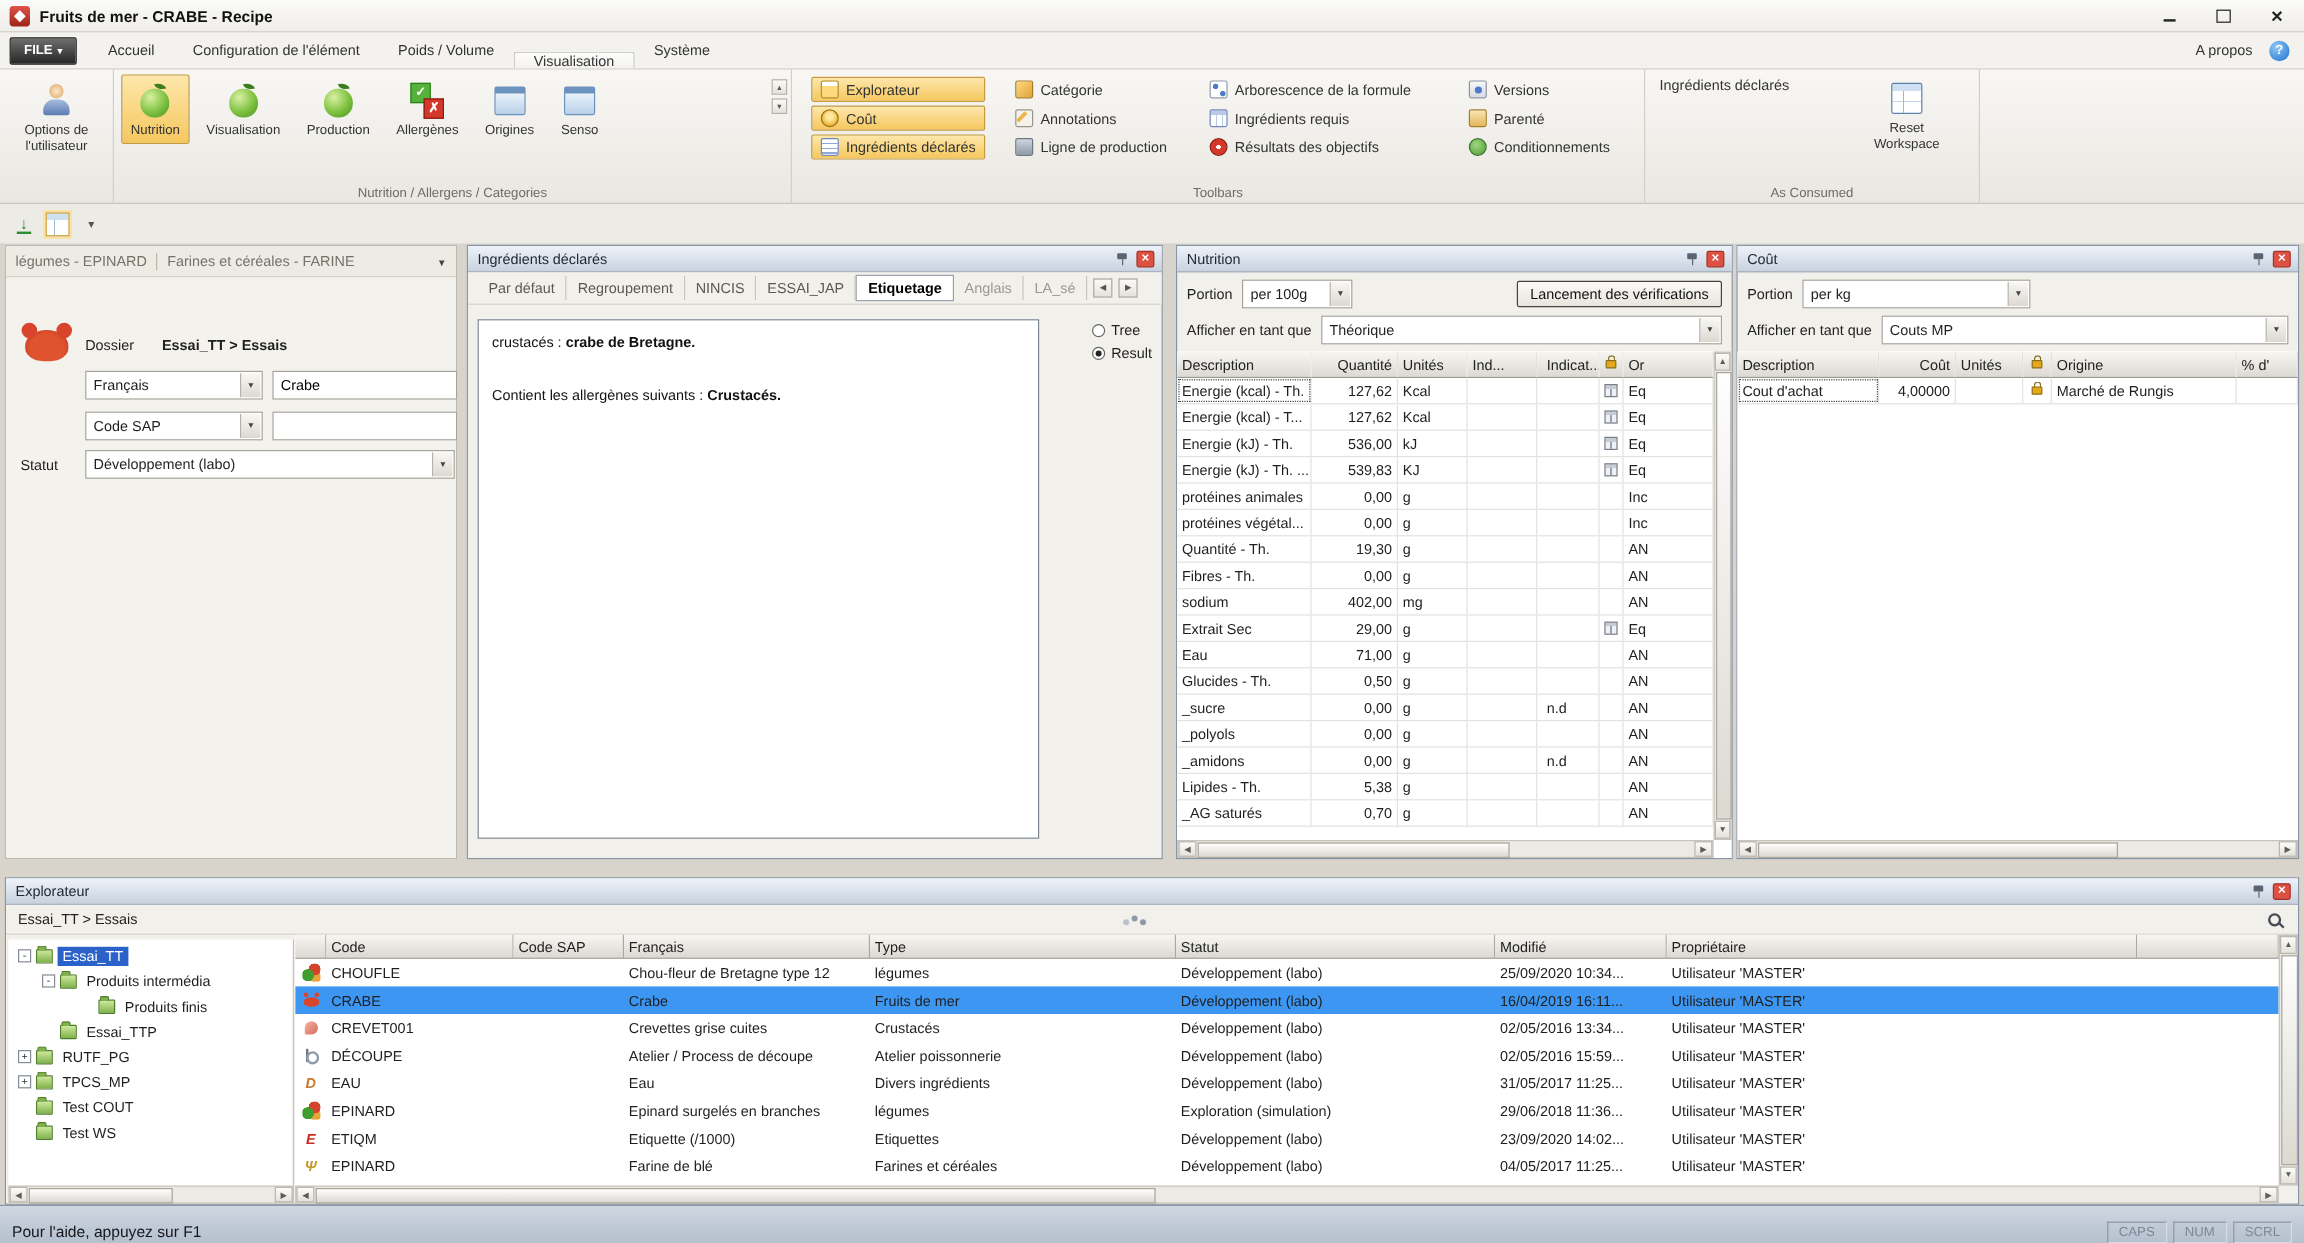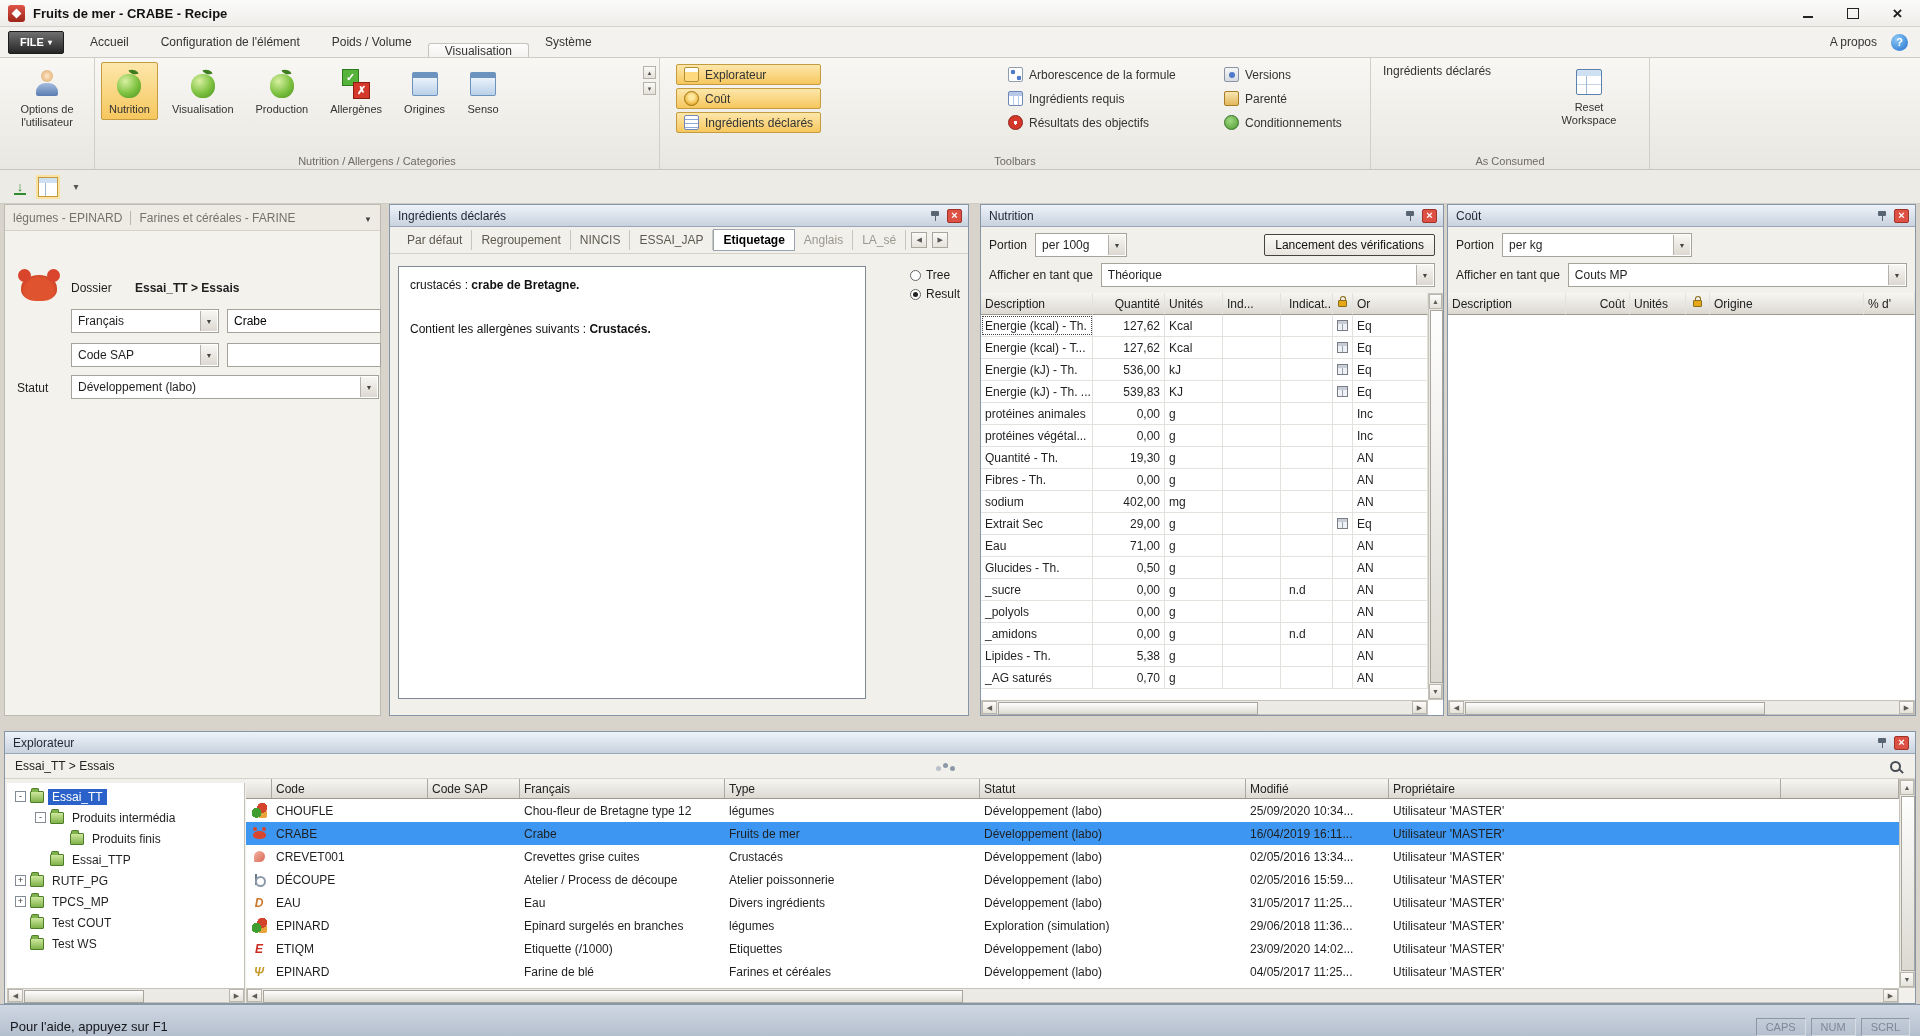--- a/index.html
+++ b/index.html
@@ -256,21 +256,21 @@
   .drag-dots { position:absolute; left:938px; top:9px; width:5px; height:5px; background:#8d99a8;
     border-radius:50%; box-shadow:7px 3px 0 #8d99a8, -7px 3px 0 #b9c1cc; }
   .mag { width:11px; height:11px; border:2px solid #474d56; border-radius:50%; position:relative; margin-right:4px; }
   .mag::after { content:''; position:absolute; width:6px; height:2px; background:#474d56;
     transform:rotate(45deg); right:-5px; bottom:-2px; }
   .exp-body { flex:1; position:relative; }
   .tree { position:absolute; left:2px; top:4px; bottom:15px; width:238px; background:#fff;
     border-right:1px solid #c6c3bb; overflow:hidden; padding-top:3px; }
   .tree-hsb { position:absolute; left:2px; bottom:0; width:238px; height:15px; }
   .tree-item { height:21px; display:flex; align-items:center; gap:4px; padding-left:8px; white-space:nowrap; }
-  .tree-item.lvl-1 { padding-left:28px; } .tree-item.lvl-2 { padding-left:48px; }
+  .tree-item.lvl-1 { padding-left:28px; } .tree-item.lvl-2 { padding-left:32px;margin-left:28px; }
   .expander { width:11px; height:11px; flex:none; border:1px solid #848b96; background:#fff;
     font-size:9px; line-height:9px; text-align:center; color:#333; }
   .exp-minus .expander::before { content:'-'; } .exp-plus .expander::before { content:'+'; }
   .exp-none .expander { visibility:hidden; }
   .tic { width:14px; height:12px; flex:none; background:linear-gradient(#cfe89e,#7fb24a);
     border:1px solid #4e7d2a; border-radius:1px; position:relative; }
   .tic::before { content:''; position:absolute; top:-4px; left:0; width:6px; height:3px;
     background:#7fb24a; border:1px solid #4e7d2a; border-bottom:none; border-radius:2px 2px 0 0; }
   .tree-label { padding:1px 4px; }
   .tree-item.sel .tree-label { background:#2a62c9; color:#fff; }
@@ -400,20 +400,37 @@
         <div class="tb-item active">
           <span class="sic ic-cost"></span>
           <span class="tb-label">Coût</span>
         </div>
 
         <div class="tb-item active">
           <span class="sic ic-ingredients"></span>
           <span class="tb-label">Ingrédients déclarés</span>
         </div>
       </div>
+    <div class="tb-col tc2">
+
+        <div class="tb-item">
+          <span class="sic ic-category"></span>
+          <span class="tb-label">Catégorie</span>
+        </div>
+
+        <div class="tb-item">
+          <span class="sic ic-annotation"></span>
+          <span class="tb-label">Annotations</span>
+        </div>
+
+        <div class="tb-item">
+          <span class="sic ic-prodline"></span>
+          <span class="tb-label">Ligne de production</span>
+        </div>
+      </div>
     <div class="tb-col tc3">
 
         <div class="tb-item">
           <span class="sic ic-formula-tree"></span>
           <span class="tb-label">Arborescence de la formule</span>
         </div>
 
         <div class="tb-item">
           <span class="sic ic-required"></span>
           <span class="tb-label">Ingrédients requis</span>
@@ -798,20 +815,33 @@
       <div class="thead">
         <span class="th nc k-desc">Description</span>
         <span class="th nc k-cost">Coût</span>
         <span class="th nc k-unit">Unités</span>
         <span class="th nc k-lock">
             <i class="padlock"></i>
           </span>
         <span class="th nc k-orig">Origine</span>
         <span class="th nc k-pct">% d'</span>
       </div>
+      <div>
+
+          <div class="nrow sel locked">
+            <span class="nc k-desc">Cout d'achat</span>
+            <span class="nc k-cost">4,00000</span>
+            <span class="nc k-unit"></span>
+            <span class="nc k-lock">
+              <i class="padlock"></i>
+            </span>
+            <span class="nc k-orig">Marché de Rungis</span>
+            <span class="nc k-pct"></span>
+          </div>
+        </div>
     </div>
     <div class="hsb">
       <span class="sbtn sb-l"></span>
       <span class="thumb" style="width:300px;margin:1px"></span>
       <span class="fillsb"></span>
       <span class="sbtn sb-r"></span>
     </div>
   </div>
 </div>
 

